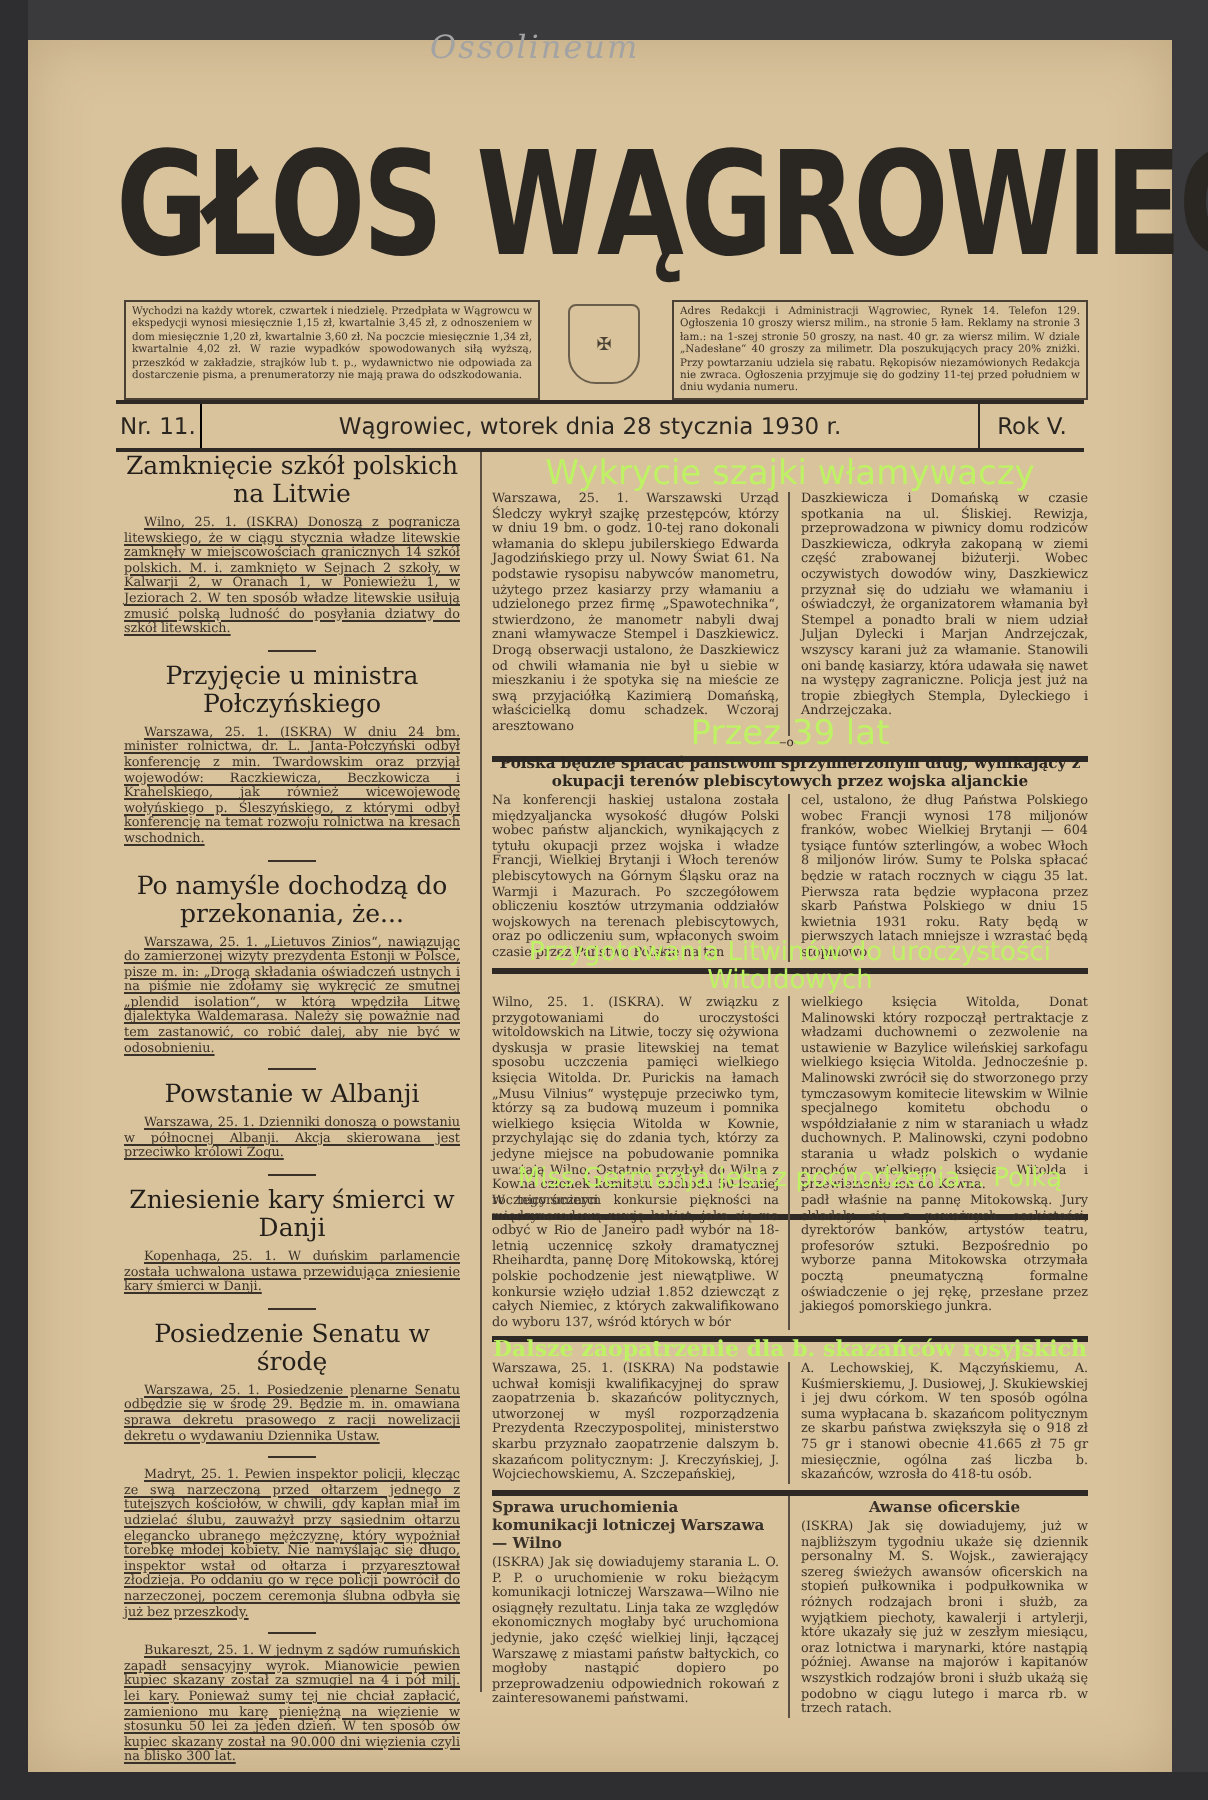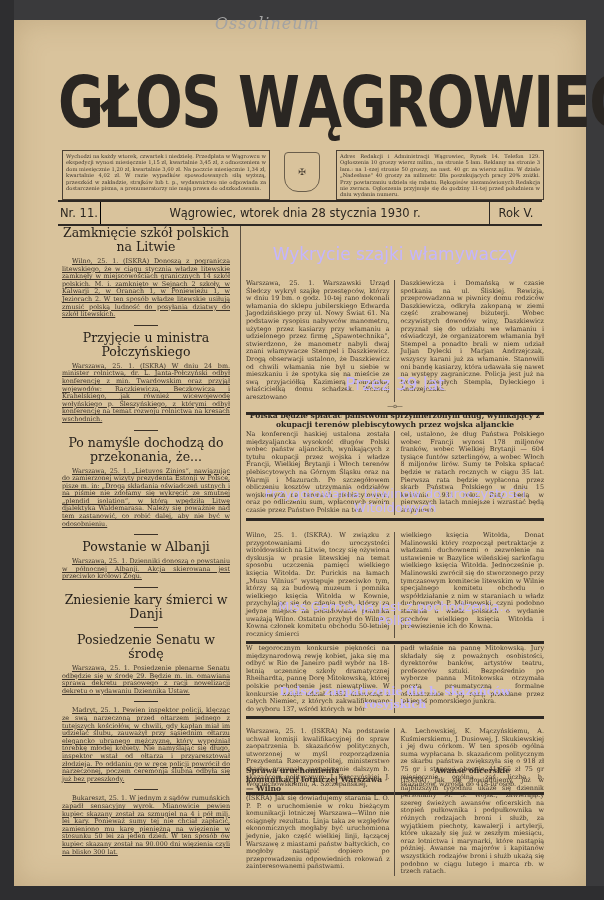--- a/index.html
+++ b/index.html
@@ -28,22 +28,22 @@
   .dateline .nr { width:40px; padding-left:2px; border-right:1px solid #000000; height:100%; display:flex; align-items:center;}
   .dateline .date { flex:1; text-align:center; }
   .dateline .rok { width:52px; border-left:1px solid #2e2924; height:100%; display:flex; align-items:center; justify-content:center; }
   .col-left { position:absolute; left:58px; top:226px; width:176px; }
   .vrule { position:absolute; left:240px; top:226px; width:1px; height:620px; background:#5a4f40; }
   .art { margin-bottom:6px; }
   .art h2 { font-size:12.5px; font-weight:normal; text-align:center; margin:0 0 2px 0; line-height:14px; color:#241f1a; }
   .art p { font-size:6.4px; line-height:7.6px; margin:4px; text-align:justify; text-indent:10px; color:#3a3128;text-decoration:underline; }
   .sep { width:24px; height:1px; background:#3a3128; margin:4px auto 5px; }
   .right { position:absolute; left:246px; width:298px; }
-  .right h2 { font-family:"DejaVu Sans", sans-serif; font-weight:normal; text-align:center; margin:17px; color:#c4b5fd; }
-  .right h3 { font-size:7.6px; font-weight:bold; text-align:center; margin:18px 0 2px; line-height:9px; }
+  .right h2 { font-family:"DejaVu Sans", sans-serif; font-weight:normal; text-align:center; margin:0; color:#bef264; }
+  .right h3 { font-size:7.6px; font-weight:bold; text-align:center; margin:1px 0 2px; line-height:9px; }
   .two { display:flex; gap:6px; }
   .two > div { flex:1; font-size:6.4px; line-height:7.6px; text-align:justify; color:#3a3128; }
   .two > div:first-child { border-right:1px solid #5a4f40; padding-right:4px; }
   .thick { height:3px; background:#2e2924; margin:3px 0; }
   .oo { text-align:center; font-size:6px; }
 </style>
 </head>
 <body>
 
 <div class="edge"></div>
@@ -80,20 +80,21 @@
     <p>Warszawa, 25. 1. „Lietuvos Zinios“, nawiązując do zamierzonej wizyty prezydenta Estonji w Polsce, pisze m. in: „Drogą składania oświadczeń ustnych i na piśmie nie zdołamy się wykręcić ze smutnej „plendid isolation“, w którą wpędziła Litwę djalektyka Waldemarasa. Należy się poważnie nad tem zastanowić, co robić dalej, aby nie być w odosobnieniu.</p>
   </div>
   <div class="sep"></div>
   <div class="art">
     <h2>Powstanie w Albanji</h2>
     <p>Warszawa, 25. 1. Dzienniki donoszą o powstaniu w północnej Albanji. Akcja skierowana jest przeciwko królowi Zogu.</p>
   </div>
   <div class="sep"></div>
   <div class="art">
     <h2>Zniesienie kary śmierci w Danji</h2>
+    <p>Kopenhaga, 25. 1. W duńskim parlamencie została uchwalona ustawa przewidująca zniesienie kary śmierci w Danji.</p>
   </div>
   <div class="sep"></div>
   <div class="art">
     <h2>Posiedzenie Senatu w środę</h2>
     <p>Warszawa, 25. 1. Posiedzenie plenarne Senatu odbędzie się w środę 29. Będzie m. in. omawiana sprawa dekretu prasowego z racji nowelizacji dekretu o wydawaniu Dziennika Ustaw.</p>
   </div>
   <div class="sep"></div>
   <div class="art">
     <p>Madryt, 25. 1. Pewien inspektor policji, klęcząc ze swą narzeczoną przed ołtarzem jednego z tutejszych kościołów, w chwili, gdy kapłan miał im udzielać ślubu, zauważył przy sąsiednim ołtarzu elegancko ubranego mężczyznę, który wypożniał torebkę młodej kobiety. Nie namyślając się długo, inspektor wstał od ołtarza i przyaresztował złodzieja. Po oddaniu go w ręce policji powrócił do narzeczonej, poczem ceremonja ślubna odbyła się już bez przeszkody.</p>
   </div>

